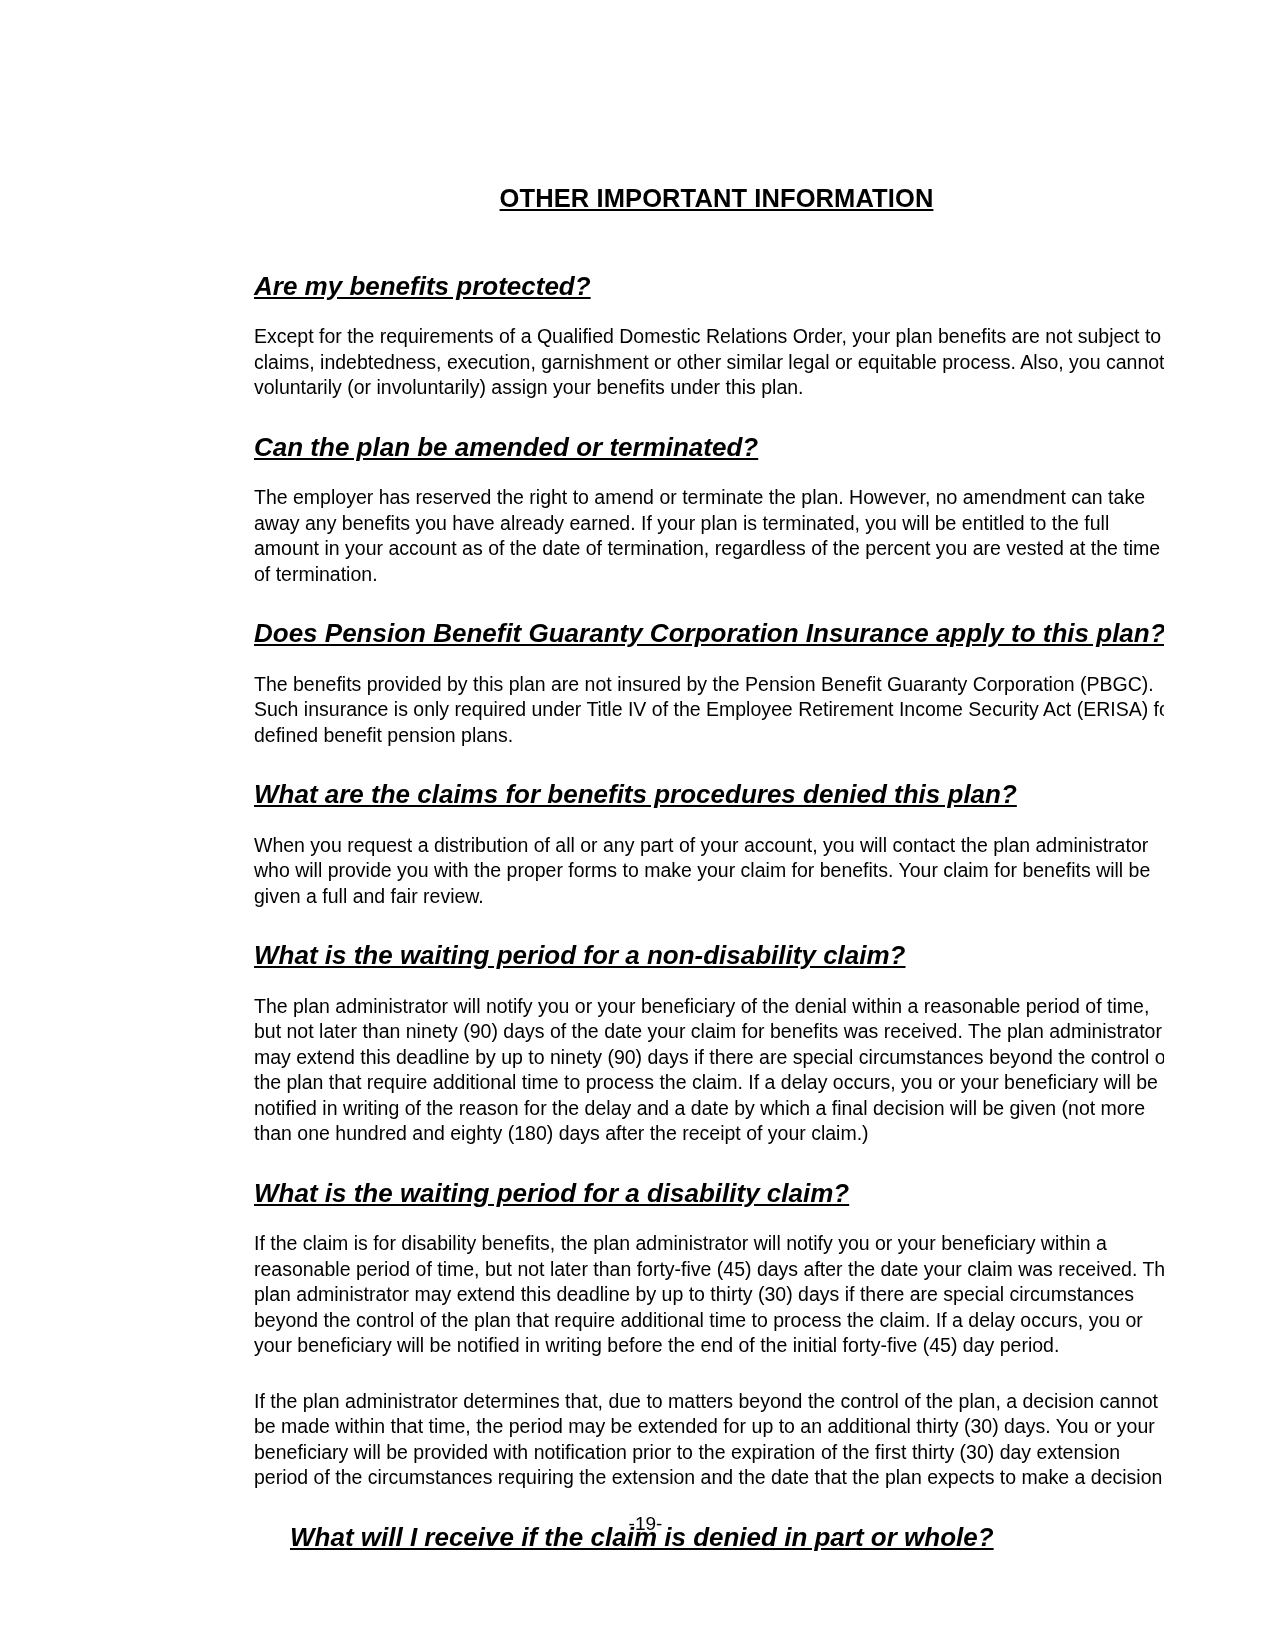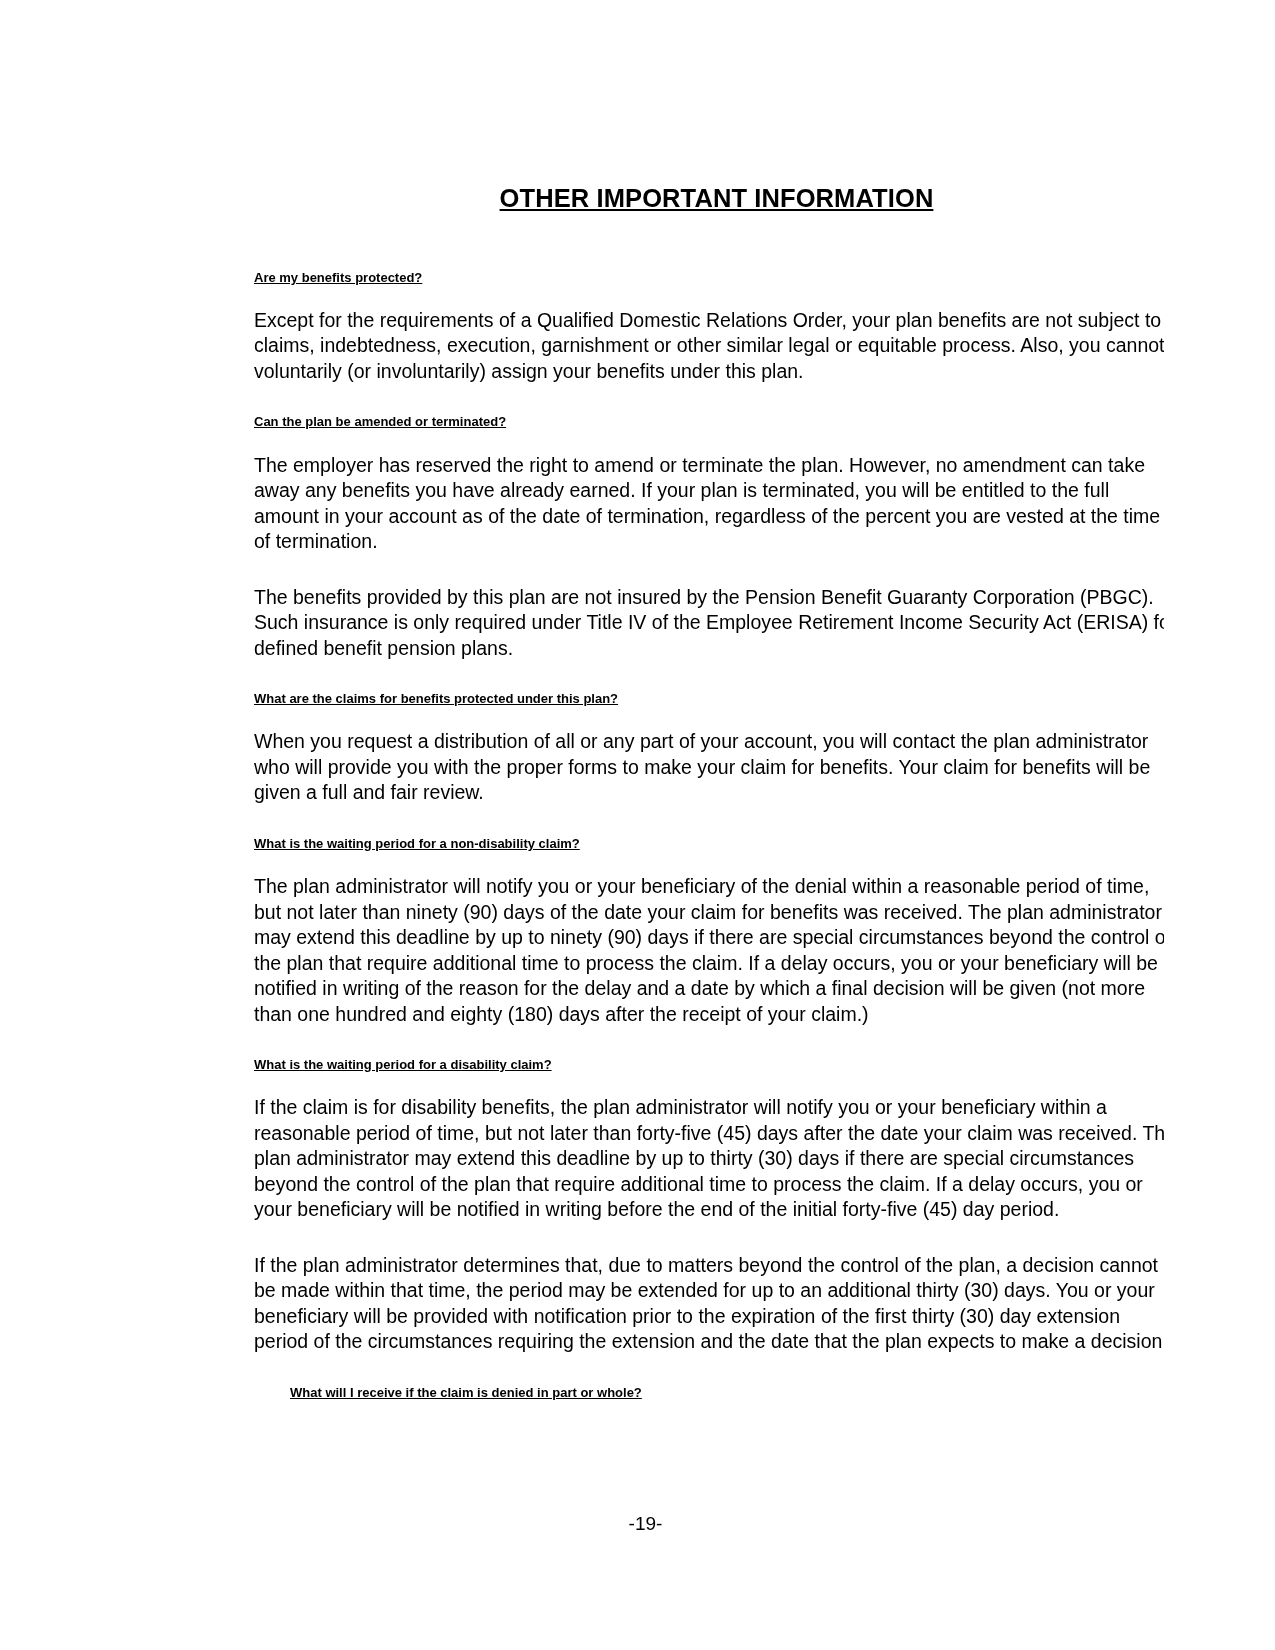--- a/index.html
+++ b/index.html
@@ -30,22 +30,23 @@
   .doc-title {
     text-align: center;
     font-size: 25.5px;
     font-weight: bold;
     text-decoration: underline;
     letter-spacing: 0.1px;
     margin: 0 0 56px 0;
     line-height: 1.2;
   }
   .section-heading {
-    font-size: 13px;
+    font-size: 26px;
     font-weight: bold;
+    font-style: italic;
     text-decoration: underline;
     margin: 0 0 22px 0;
     line-height: 1.25;
     text-align: left;
   }
   .para {
     font-size: 19.5px;
     line-height: 25.5px;
     margin: 0 0 30px 0;
     text-align: left;
@@ -80,25 +81,26 @@
       <div class="section-heading">Are my benefits protected?</div>
       <p class="para">Except for the requirements of a Qualified Domestic Relations Order, your plan benefits are not subject to claims, indebtedness, execution, garnishment or other similar legal or equitable process. Also, you cannot voluntarily (or involuntarily) assign your benefits under this plan.</p>
     </div>
 
     <div class="block">
       <div class="section-heading">Can the plan be amended or terminated?</div>
       <p class="para">The employer has reserved the right to amend or terminate the plan. However, no amendment can take away any benefits you have already earned. If your plan is terminated, you will be entitled to the full amount in your account as of the date of termination, regardless of the percent you are vested at the time of termination.</p>
     </div>
 
     <div class="block">
+      <div class="section-heading">Does Pension Benefit Guaranty Corporation Insurance apply to this plan?</div>
       <p class="para">The benefits provided by this plan are not insured by the Pension Benefit Guaranty Corporation (PBGC). Such insurance is only required under Title IV of the Employee Retirement Income Security Act (ERISA) for defined benefit pension plans.</p>
     </div>
 
     <div class="block">
-      <div class="section-heading">What are the claims for benefits protected under this plan?</div>
+      <div class="section-heading">What are the claims for benefits procedures denied this plan?</div>
       <p class="para">When you request a distribution of all or any part of your account, you will contact the plan administrator who will provide you with the proper forms to make your claim for benefits. Your claim for benefits will be given a full and fair review.</p>
     </div>
 
     <div class="block">
       <div class="section-heading">What is the waiting period for a non-disability claim?</div>
       <p class="para">The plan administrator will notify you or your beneficiary of the denial within a reasonable period of time, but not later than ninety (90) days of the date your claim for benefits was received. The plan administrator may extend this deadline by up to ninety (90) days if there are special circumstances beyond the control of the plan that require additional time to process the claim. If a delay occurs, you or your beneficiary will be notified in writing of the reason for the delay and a date by which a final decision will be given (not more than one hundred and eighty (180) days after the receipt of your claim.)</p>
     </div>
 
     <div class="block">
       <div class="section-heading">What is the waiting period for a disability claim?</div>

